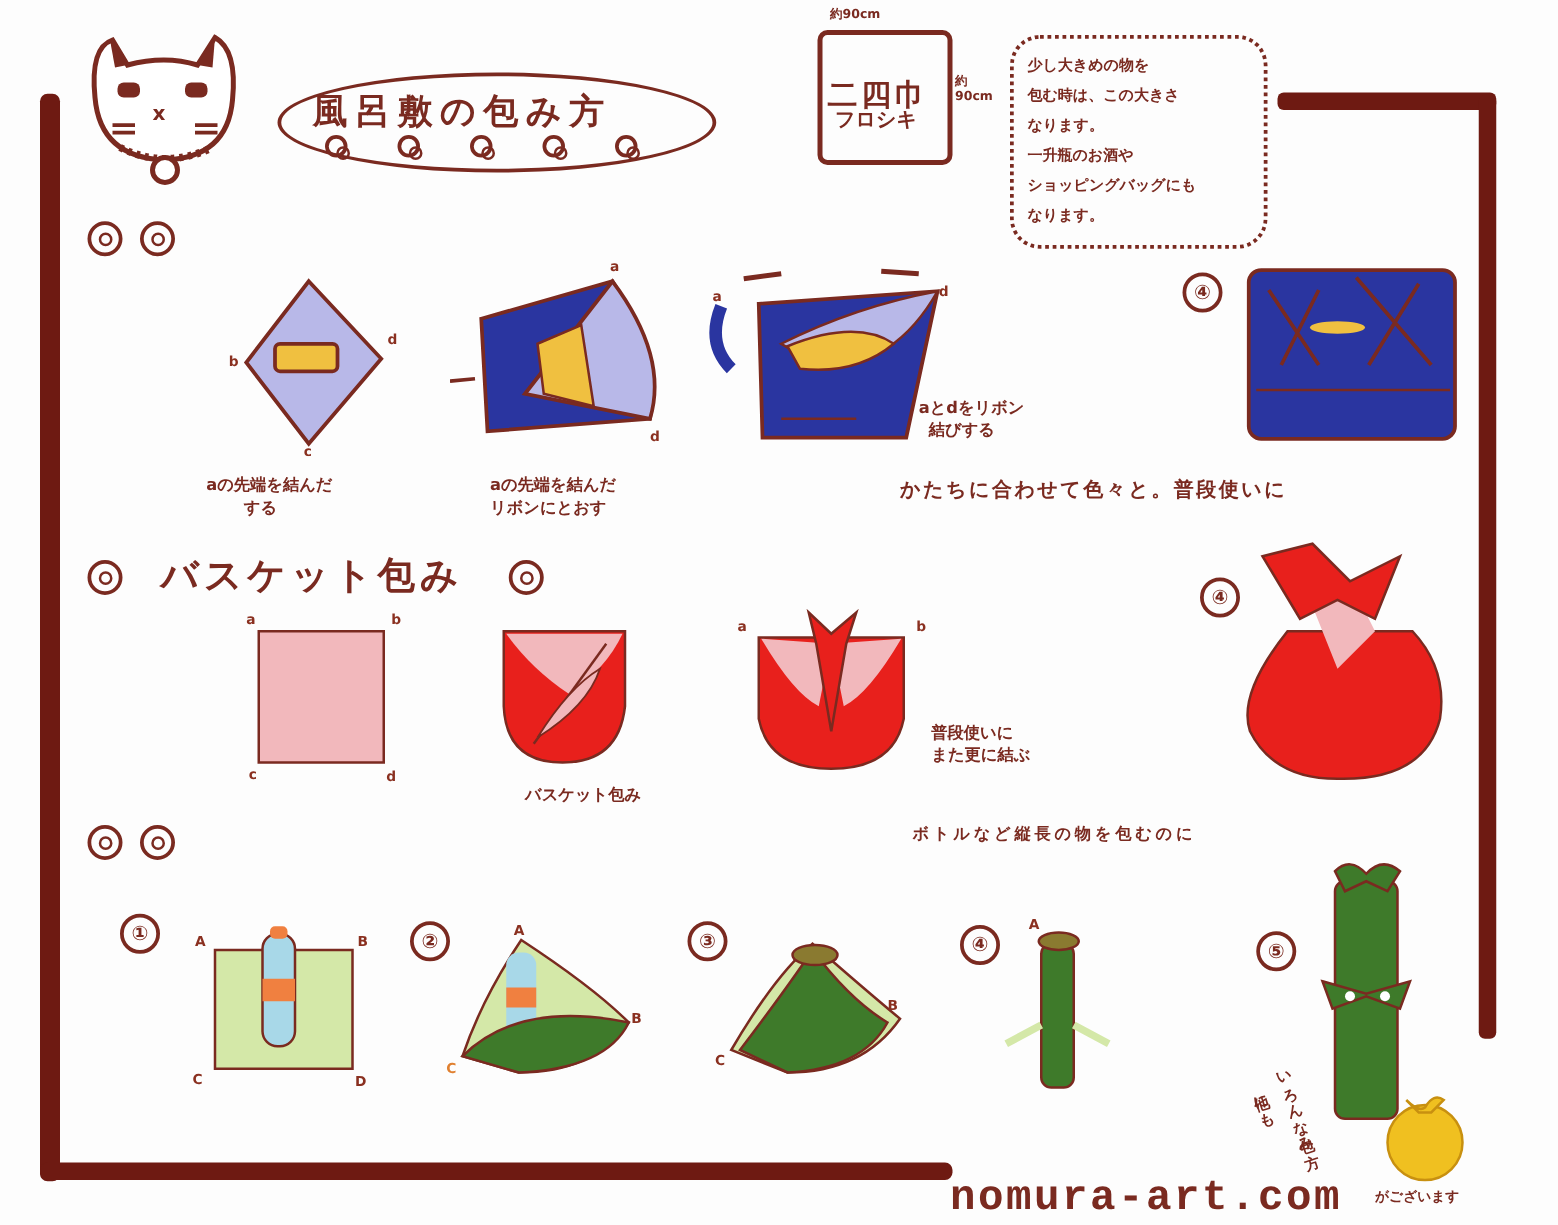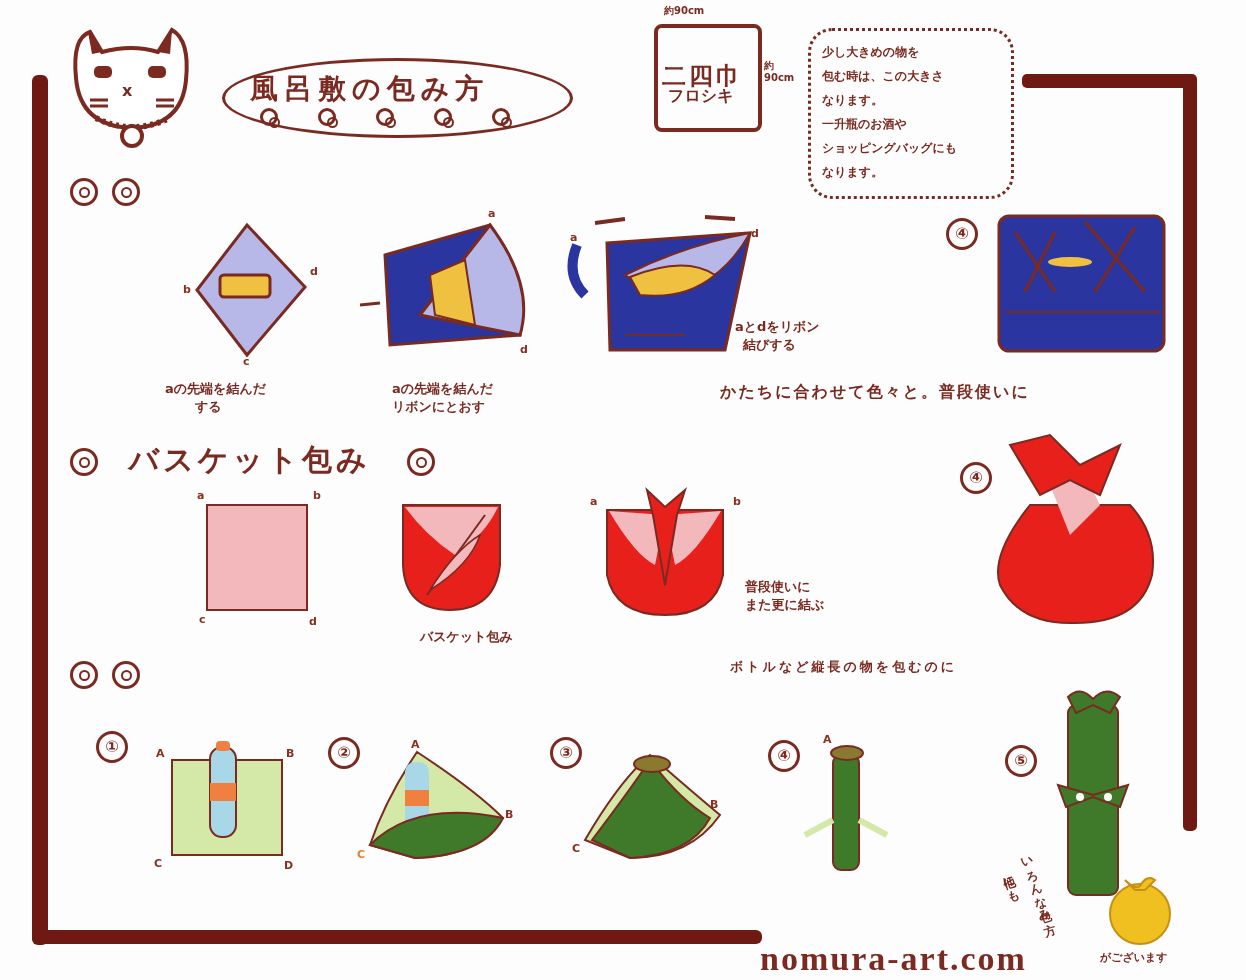--- a/index.html
+++ b/index.html
@@ -211,20 +211,20 @@
 
 <div class="abs step-num" style="left:1005px;top:745px">⑤</div>
 <svg class="abs" style="left:1050px;top:685px" width="90" height="215">
   <rect x="18" y="20" width="50" height="190" rx="8" fill="#3e7a2a" stroke="#7a2a20" stroke-width="2"></rect>
   <path d="M18 12 Q30 0 43 14 Q56 0 70 12 L60 28 L43 20 L26 28Z" fill="#3e7a2a" stroke="#7a2a20" stroke-width="2"></path>
   <path d="M8 100 L43 110 L78 100 L70 122 L43 112 L16 122Z" fill="#3e7a2a" stroke="#7a2a20" stroke-width="2"></path>
   <circle cx="30" cy="112" r="4" fill="#fff"></circle>
     <circle cx="58" cy="112" r="4" fill="#fff"></circle>
 </svg>
 
-<div class="abs hand" style="left:760px;top:940px;font-size:34px;font-family:Liberation Serif, serif;letter-spacing:2px">nomura-art.com</div>
+<div class="abs hand" style="left:760px;top:940px;font-size:34px;font-family:Liberation Mono, monospace;letter-spacing:2px">nomura-art.com</div>
 <div class="abs hand" style="left:1000px;top:868px;font-size:12px;writing-mode:vertical-rl;transform:rotate(-18deg)">他にも</div>
 <div class="abs hand" style="left:1025px;top:848px;font-size:12px;writing-mode:vertical-rl;transform:rotate(-18deg)">いろんな包み方</div>
 <div class="abs hand" style="left:1100px;top:950px;font-size:11px">がございます</div>
 <svg class="abs" style="left:1095px;top:870px" width="90" height="80">
   <circle cx="45" cy="44" r="30" fill="#f0c020" stroke="#c89010" stroke-width="2"></circle>
   <path d="M30 10 Q40 20 45 16 Q52 4 60 10 L50 20 L40 20Z" fill="#f0c020" stroke="#c89010" stroke-width="2"></path>
 </svg>
 
 </body></html>

